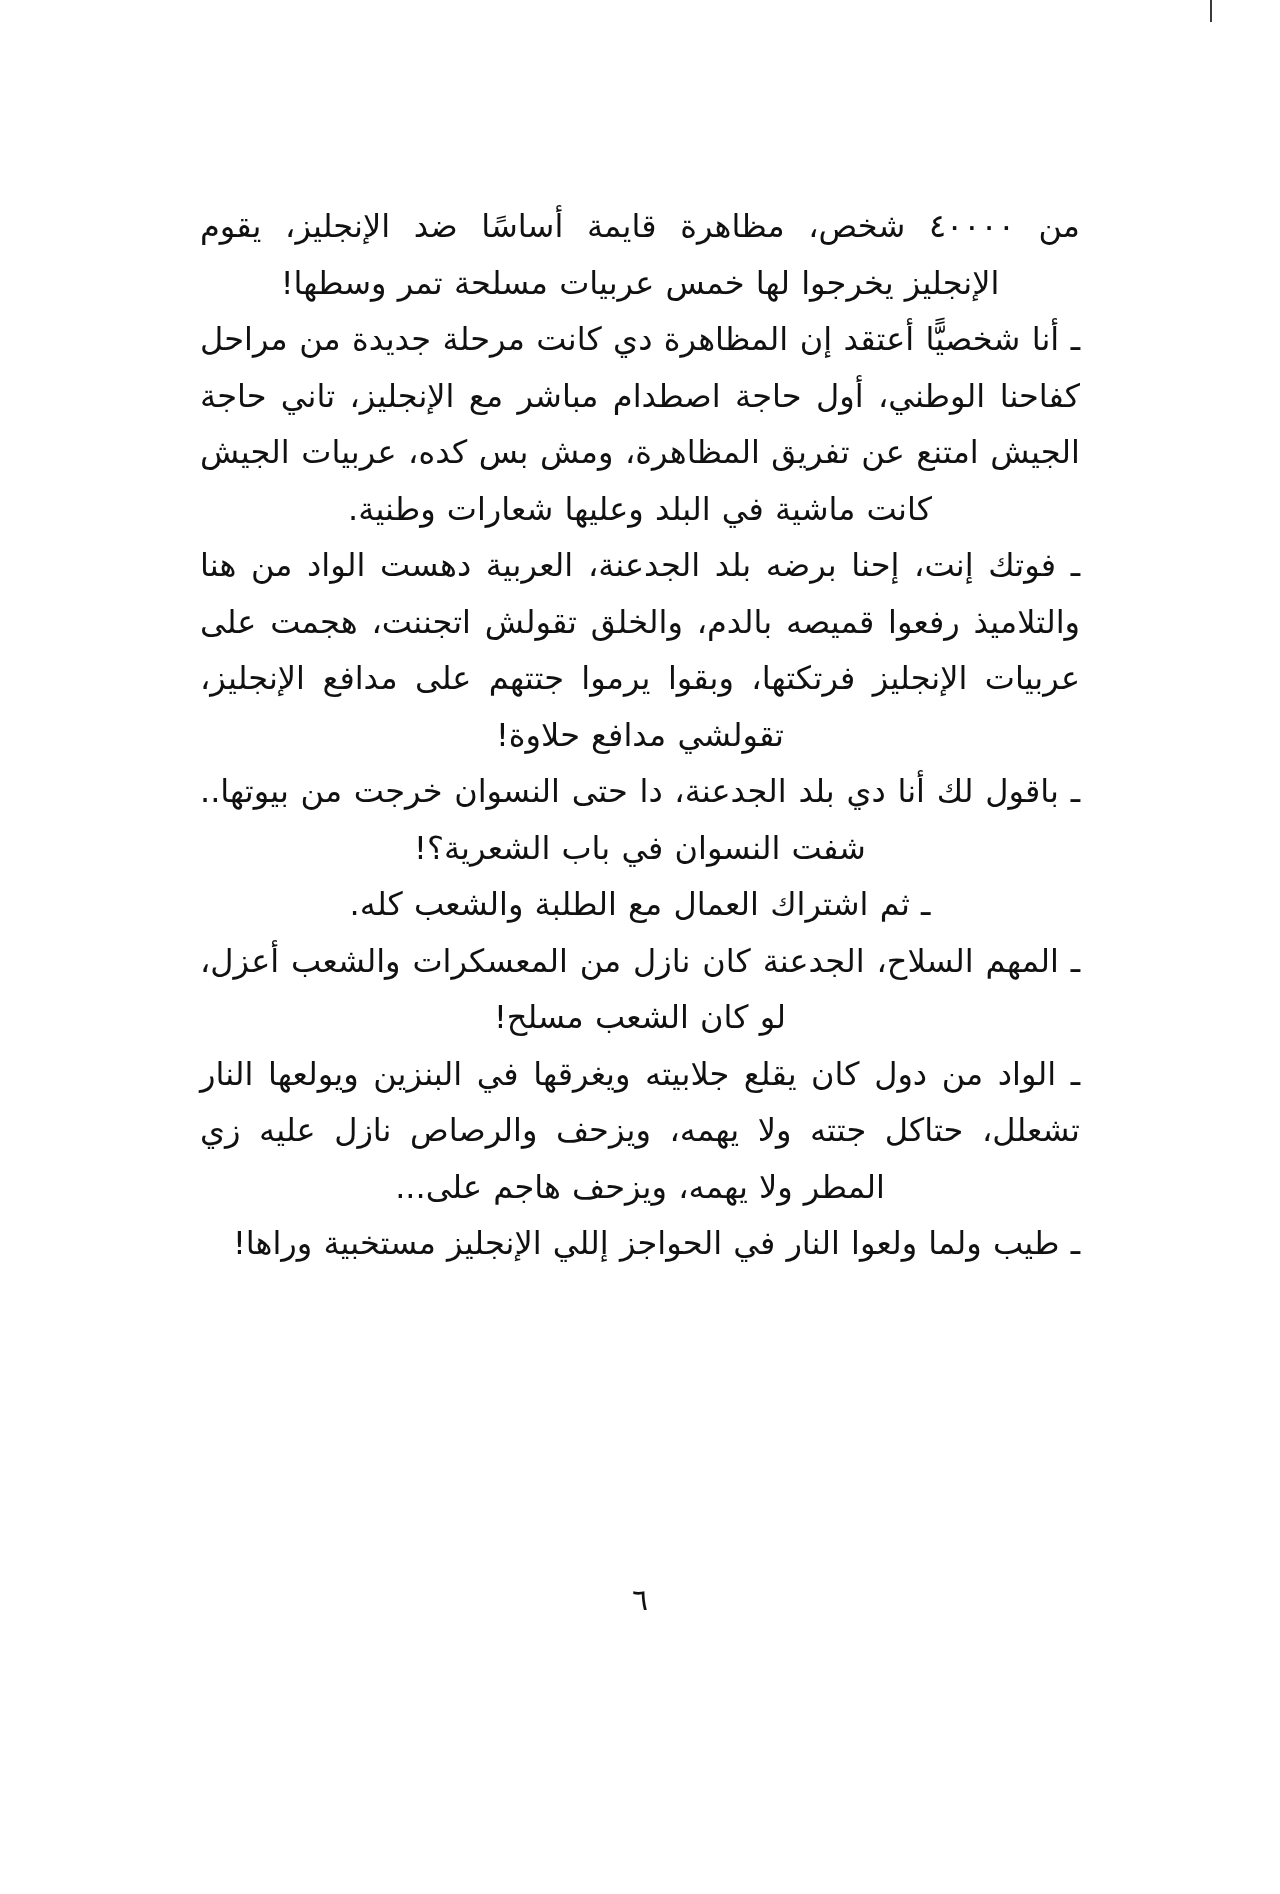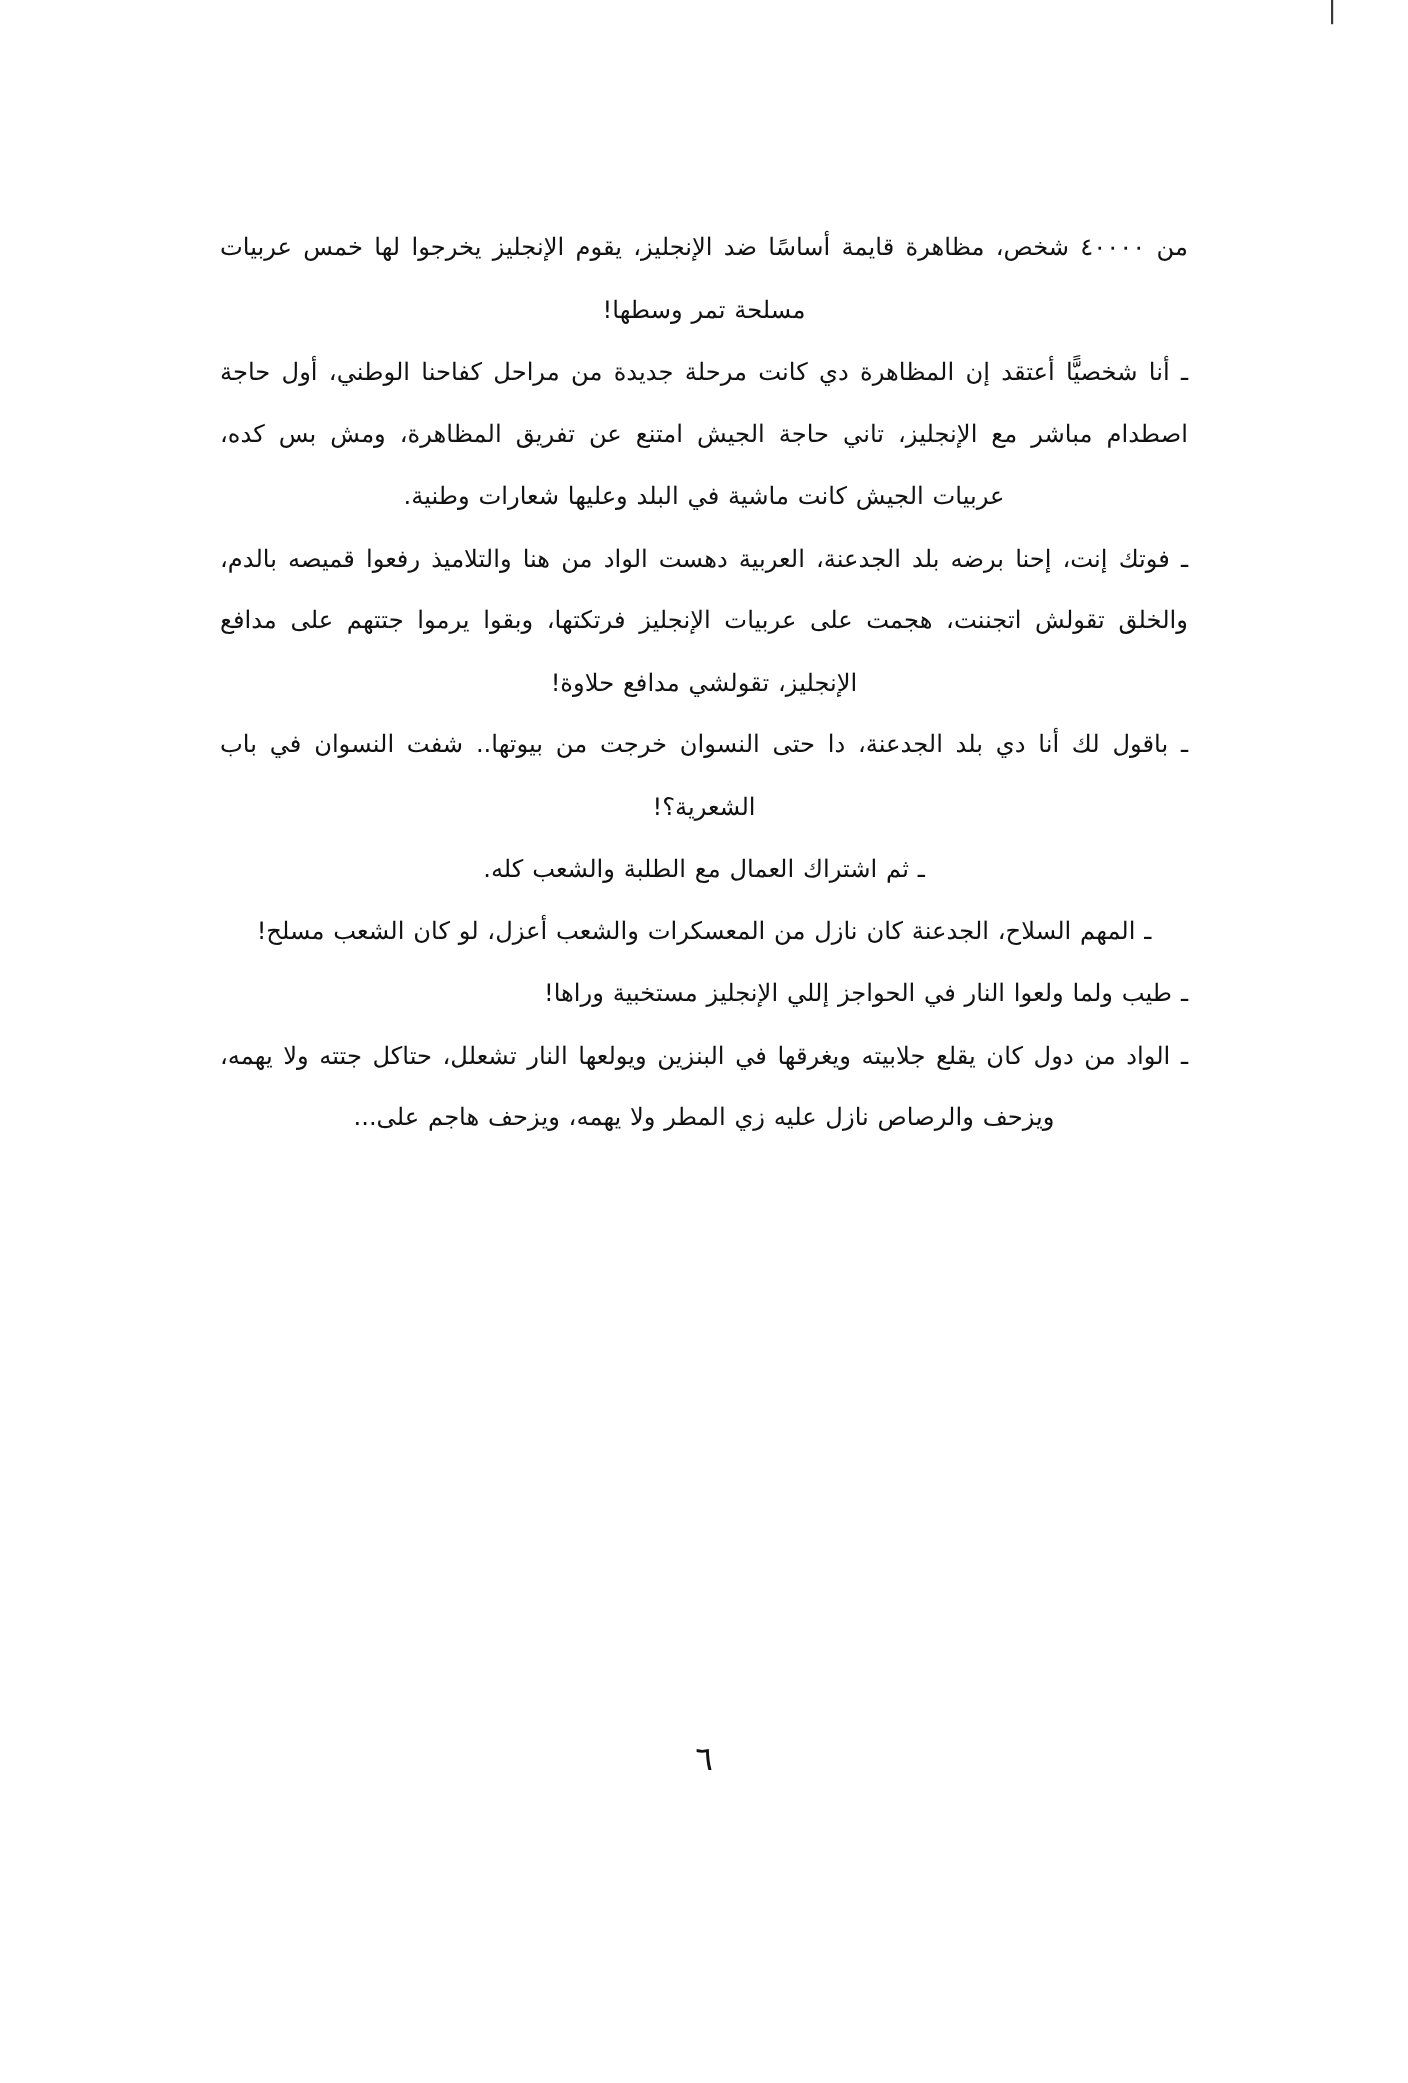--- a/index.html
+++ b/index.html
@@ -31,21 +31,21 @@
   .text-block {
     position: absolute;
     top: 198px;
     right: 200px;
     left: 200px;
     direction: rtl;
     text-align: justify;
     text-align-last: right;
     color: #111111;
     font-family: "DejaVu Sans", "Liberation Sans", sans-serif;
-    font-size: 22px;
+    font-size: 32px;
     line-height: 56.5px;
     letter-spacing: 0;
     word-spacing: 1px;
   }
   .para {
     margin: 0;
     padding: 0;
     direction: rtl;
     text-align: justify;
     text-align-last: right;
@@ -72,19 +72,19 @@
 
   <div class="crop-tick"></div>
 
   <div class="text-block">
     <p class="para center-last">من ٤٠٠٠٠ شخص، مظاهرة قايمة أساسًا ضد الإنجليز، يقوم الإنجليز يخرجوا لها خمس عربيات مسلحة تمر وسطها!</p>
     <p class="para center-last">ـ أنا شخصيًّا أعتقد إن المظاهرة دي كانت مرحلة جديدة من مراحل كفاحنا الوطني، أول حاجة اصطدام مباشر مع الإنجليز، تاني حاجة الجيش امتنع عن تفريق المظاهرة، ومش بس كده، عربيات الجيش كانت ماشية في البلد وعليها شعارات وطنية.</p>
     <p class="para center-last">ـ فوتك إنت، إحنا برضه بلد الجدعنة، العربية دهست الواد من هنا والتلاميذ رفعوا قميصه بالدم، والخلق تقولش اتجننت، هجمت على عربيات الإنجليز فرتكتها، وبقوا يرموا جتتهم على مدافع الإنجليز، تقولشي مدافع حلاوة!</p>
     <p class="para center-last">ـ باقول لك أنا دي بلد الجدعنة، دا حتى النسوان خرجت من بيوتها.. شفت النسوان في باب الشعرية؟!</p>
     <p class="para center-last">ـ ثم اشتراك العمال مع الطلبة والشعب كله.</p>
     <p class="para center-last">ـ المهم السلاح، الجدعنة كان نازل من المعسكرات والشعب أعزل، لو كان الشعب مسلح!</p>
+    <p class="para center-last">ـ الواد من دول كان يقلع جلابيته ويغرقها في البنزين ويولعها النار تشعلل، حتاكل جتته ولا يهمه، ويزحف والرصاص نازل عليه زي المطر ولا يهمه، ويزحف هاجم على...</p>
     <p class="para">ـ طيب ولما ولعوا النار في الحواجز إللي الإنجليز مستخبية وراها!</p>
-    <p class="para center-last">ـ الواد من دول كان يقلع جلابيته ويغرقها في البنزين ويولعها النار تشعلل، حتاكل جتته ولا يهمه، ويزحف والرصاص نازل عليه زي المطر ولا يهمه، ويزحف هاجم على...</p>
   </div>
 
   <div class="page-number">٦</div>
 
 </div>
 
 </body></html>

